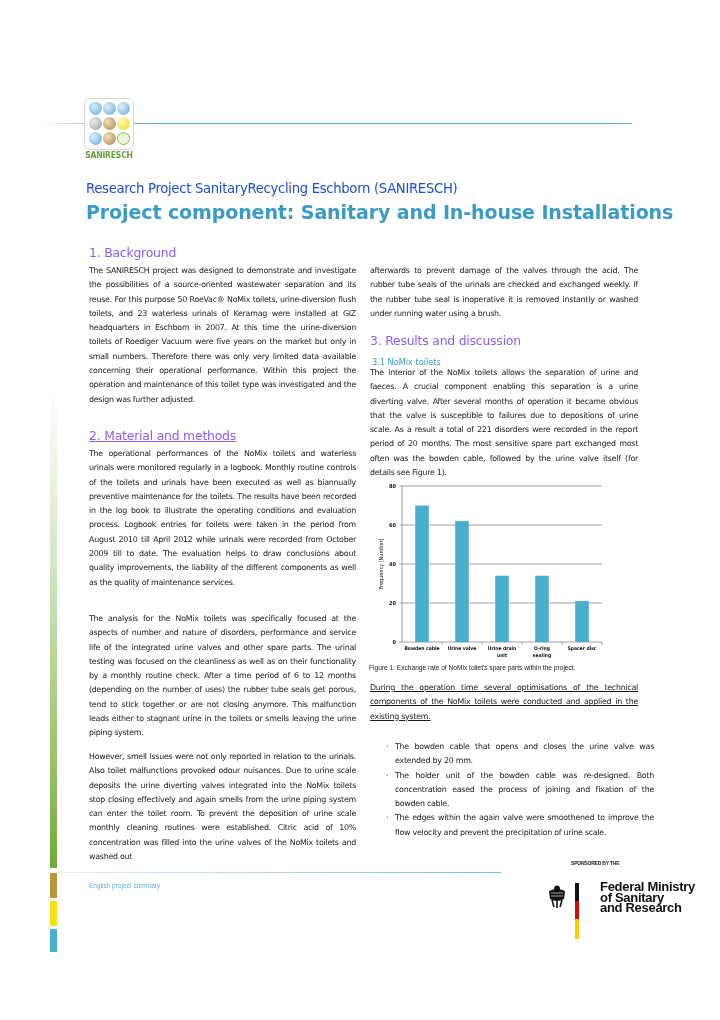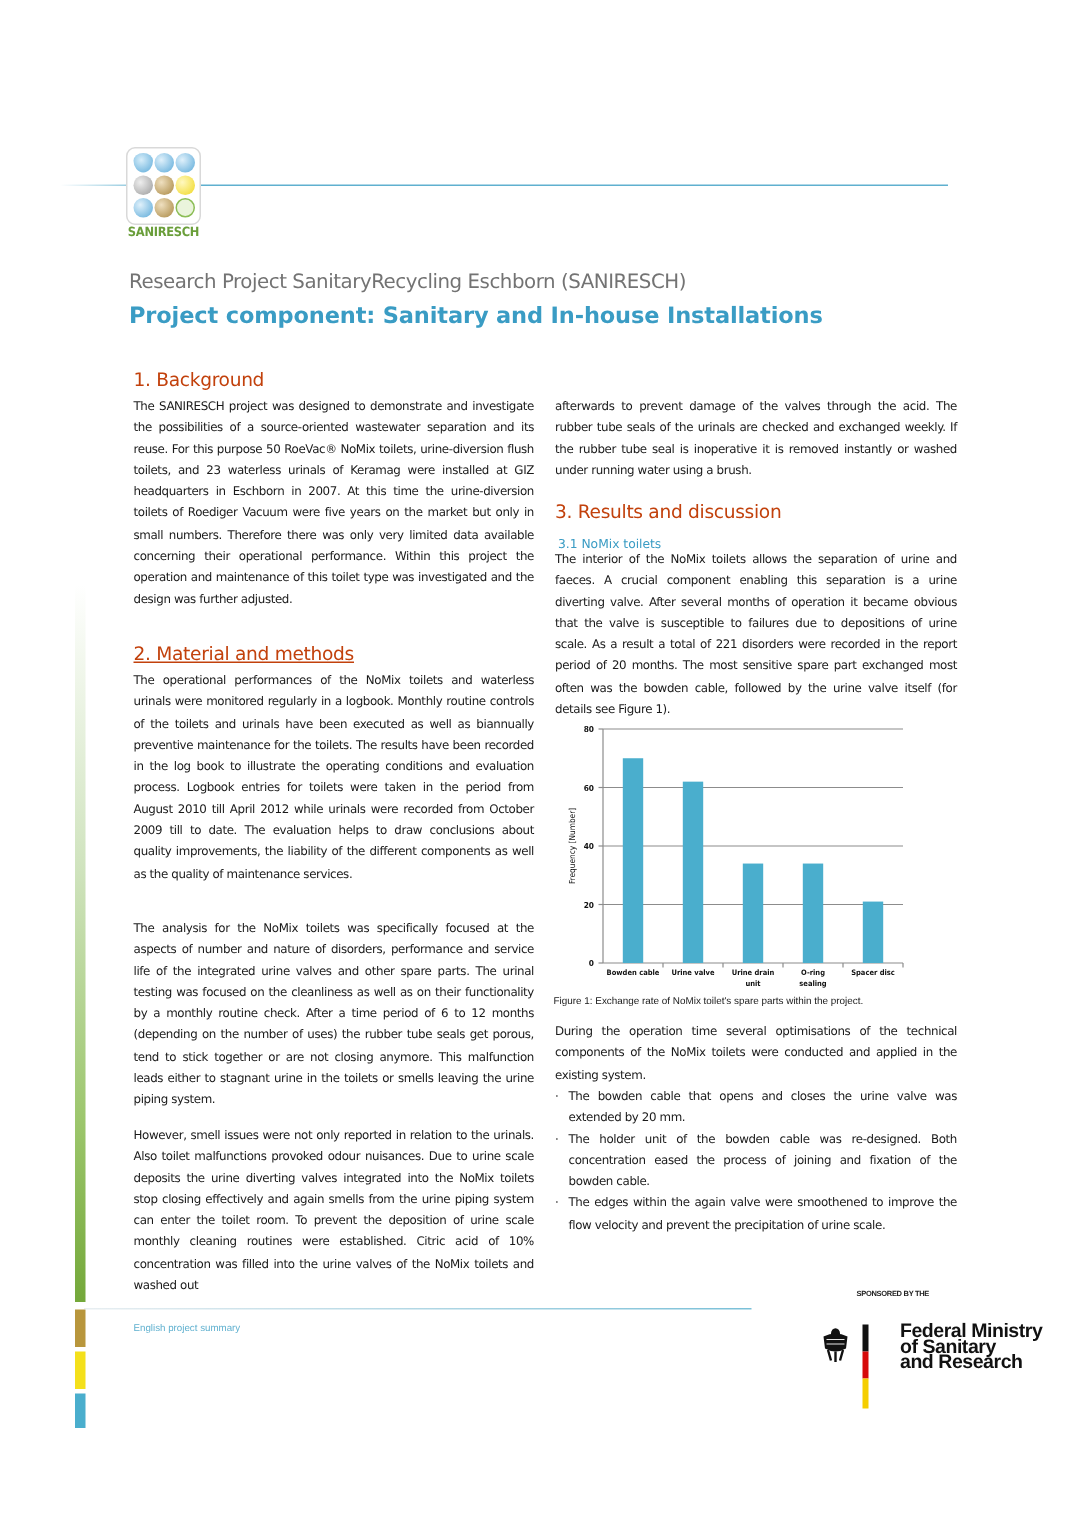--- a/index.html
+++ b/index.html
@@ -11,28 +11,28 @@
   
   .top-rule { left: 40px; top: 123px; width: 592px; height: 1px;
     background: linear-gradient(to right, rgba(90,170,200,0) 0%, #5fb0cf 12%, #5fb0cf 100%); }
   .bottom-rule { left: 56px; top: 872px; width: 445px; height: 1px;
     background: linear-gradient(to right, rgba(180,200,210,0.3) 0%, #7ac0d8 100%); }
   
   .logo { left: 84px; top: 98px; width: 48px; height: 50px; background: #fff; border: 1px solid #d9d9d9; border-radius: 6px; }
   .logo .dot { position: absolute; width: 13px; height: 13px; border-radius: 50%; }
   .logo-text { left: 84px; top: 150px; width: 50px; text-align: center; font-size: 8.5px; font-weight: bold; color: #6a9e3a; letter-spacing: -0.2px; font-family: "DejaVu Sans Condensed","DejaVu Sans", sans-serif; }
   
-  .title1 { left: 86px; top: 181px; font-size: 13.2px; color: #737373; letter-spacing: -0.3px; font-family: "DejaVu Sans", sans-serif; }
-  .title2 { left: 86px; top: 201px; font-size: 15px; color: #3a9cc4; font-weight: bold; letter-spacing: -0.1px; text-align: center; }
-  h2 { margin: 0; font-weight: normal; font-size: 12.4px; color: #c2410c; position: absolute; letter-spacing: -0.2px; }
+  .title1 { left: 86px; top: 181px; font-size: 13.2px; color: #1d4ed8; letter-spacing: -0.3px; font-family: "DejaVu Sans", sans-serif; }
+  .title2 { left: 86px; top: 201px; font-size: 19px; color: #3a9cc4; font-weight: bold; letter-spacing: -0.1px; text-align: center; }
+  h2 { margin: 0; font-weight: normal; font-size: 12.4px; color: #8b5cf6; position: absolute; letter-spacing: -0.2px; }
   h3 { margin: 2px; font-weight: normal; font-size: 8.2px; color: #3a9cc4; position: absolute; }
   .para { position: absolute; font-size: 7.9px; line-height: 14.3px; text-align: justify; color: #1a1a1a; letter-spacing: -0.25px; }
   .col1 { left: 89px; width: 267px; }
   .col2 { left: 370px; width: 268px; }
-  ul.bullets { position: absolute; left: 370px; width: 268px; margin: 0; padding: 0; list-style: none; font-size: 7.9px; line-height: 14.3px; letter-spacing: -0.25px; }
+  ul.bullets { position: absolute; left: 370px; width: 268px; margin: 16px; padding: 0; list-style: none; font-size: 7.9px; line-height: 14.3px; letter-spacing: -0.25px; }
   ul.bullets li { position: relative; padding-left: 9px; text-align: justify; }
   ul.bullets li::before { content: "·"; position: absolute; left: 0; top: 0; }
   
   .chart { left: 370px; top: 480px; width: 250px; height: 180px; }
   .chart svg text { font-family: "DejaVu Sans Condensed", "DejaVu Sans", sans-serif; }
   .caption { left: 369px; top: 664px; font-size: 6.6px; color: #1a1a1a; font-family: "Liberation Sans", sans-serif; }
   
   .sidebar-fade { left: 50px; top: 390px; width: 7px; height: 478px;
     background: linear-gradient(to bottom, rgba(200,225,180,0) 0%, #cfe3bd 40%, #9cc66c 75%, #74a83a 100%); }
   .bar-brown { left: 50px; top: 873px; width: 7px; height: 25px; background: #b8963c; }
@@ -119,21 +119,21 @@
       <text x="172" y="170" font-size="5" font-weight="bold" text-anchor="middle" fill="#111">O-ring</text>
       <text x="172" y="177" font-size="5" font-weight="bold" text-anchor="middle" fill="#111">sealing</text>
       <rect x="205.2" y="121.05" width="13.600000000000001" height="40.95" fill="#4aaecd"></rect>
       <line x1="232" x2="232" y1="162" y2="165" stroke="#8c8c8c" stroke-width="0.8"></line>
       <text x="212" y="170" font-size="5" font-weight="bold" text-anchor="middle" fill="#111">Spacer disc</text>
       <text x="0" y="0" font-size="5.5" text-anchor="middle" fill="#111" transform="translate(13,84) rotate(-90)">Frequency [Number]</text>
     </svg>
 </div>
 <div class="abs caption">Figure 1: Exchange rate of NoMix toilet's spare parts within the project.</div>
 
-<p class="para col2" style="top:681px;margin:0;">During the operation time several optimisations of the technical components of the NoMix toilets were conducted and applied in the existing system.</p>
+<p class="para col2" style="top:681px;margin:0;text-decoration:underline;">During the operation time several optimisations of the technical components of the NoMix toilets were conducted and applied in the existing system.</p>
 <ul class="bullets" style="top:724px;">
   <li>The bowden cable that opens and closes the urine valve was extended by 20 mm.</li>
   <li>The holder unit of the bowden cable was re-designed. Both concentration eased the process of joining and fixation of the bowden cable.</li>
   <li>The edges within the again valve were smoothened to improve the flow velocity and prevent the precipitation of urine scale.</li>
 </ul>
 
 <div class="abs footer-label">English project summary</div>
 <div class="abs sponsored">SPONSORED BY THE</div>
 <svg class="abs eagle" viewBox="0 0 20 26">
   <ellipse cx="10" cy="6" rx="3" ry="3.5" fill="#111"></ellipse>

